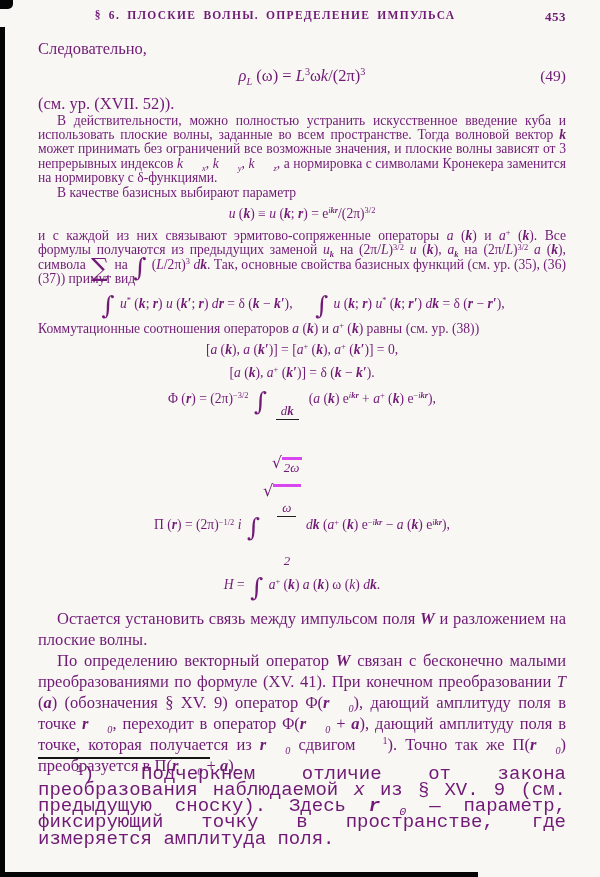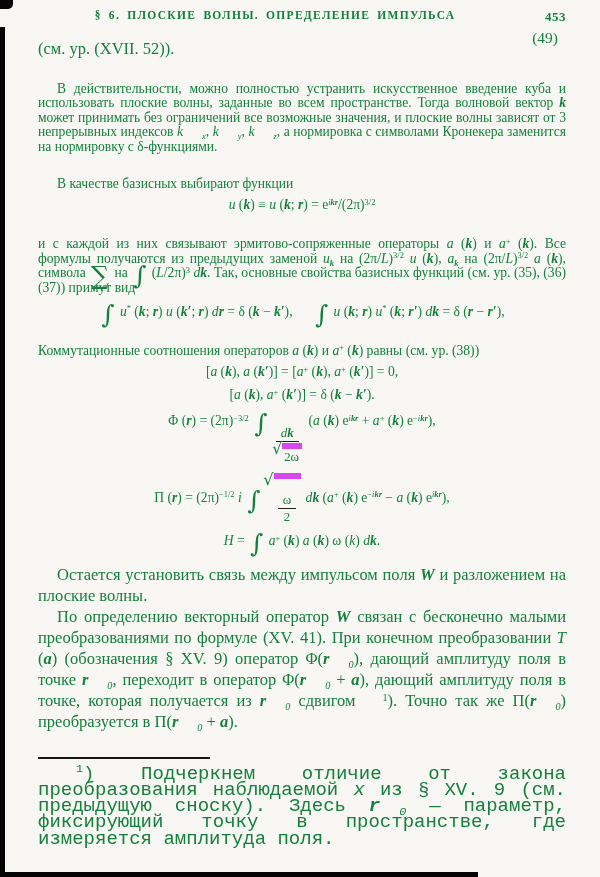--- a/index.html
+++ b/index.html
@@ -1,21 +1,21 @@
 <!DOCTYPE html>
 <html lang="ru"><head>
 <meta charset="utf-8">
 <style>
   html,body{margin:0;padding:0;}
   body{background:#f7f6f3;}
   .page{
     position:relative;
     width:600px;height:877px;
     background:#f8f7f4;
-    color:#15803d;
+    color:#701a75;
     font-family:"Liberation Serif","DejaVu Serif",serif;
     overflow:hidden;
     box-sizing:border-box;
   }
   
   .edge-left{position:absolute;left:0;top:27px;bottom:0;width:5px;background:#050505;}
   .edge-bottom{position:absolute;left:0;bottom:0;width:478px;height:5px;background:#050505;}
   .edge-corner{position:absolute;left:0;top:0;width:13px;height:9px;background:#050505;border-bottom-right-radius:5px;}
 
   .running-header{
@@ -28,88 +28,91 @@
     word-spacing:3px;
     margin-bottom:13px;
   }
   .header-title{display:block;text-align:center;transform:translateX(-26px);white-space:nowrap;}
   .page-number{position:absolute;right:34px;top:9px;font-size:13px;letter-spacing:0.5px;}
 
   .body-col{padding:0 34px 0 38px;}
 
   .para{margin:0;text-align:justify;}
   .main-txt{font-size:16.5px;line-height:21px;}
-  .small-txt{font-size:13.6px;line-height:14.4px;margin-top:23px;}
+  .small-txt{font-size:13.6px;line-height:14.4px;}
   .indent{text-indent:19px;}
   .noindent{text-indent:0;}
   .after-eq-gap{}
   .sect-gap{margin-top:14px;}
 
   .eq-block{margin:2px 0;}
   .eq-block.main-eq{margin:7px 0 5px;}
   .eq-row{position:relative;text-align:center;margin:6px 0;line-height:1.25;}
   .eq-row.tall{margin:9px 0;}
   .eq-number{
-    position:absolute;right:8px;top:50%;transform:translateY(-50%);
+    position:absolute;right:0;top:50%;transform:translateY(-50%);
     font-size:15.5px;font-style:normal;
   }
   .eq-line{display:inline-block;}
 
   .it{font-style:italic;}
   .bv{font-style:italic;font-weight:bold;}
   .sup,.sub{display:inline-block;font-size:62%;line-height:0;}
   .sup{position:relative;top:-0.55em;font-style:normal;}
   .sub{position:relative;top:0.35em;font-style:italic;}
   .big-op{
     font-family:"DejaVu Serif","DejaVu Sans",serif;
     font-style:normal;font-size:185%;line-height:0;
     display:inline-block;vertical-align:-0.27em;padding:0 2px;
   }
   .frac{
     display:inline-flex;flex-direction:column;align-items:center;
     vertical-align:-0.9em;line-height:1.1;font-size:95%;
     margin:0 2px;
+    gap:36px;
   }
   .frac .num{padding:0 5px 1px;border-bottom:1px solid #1f1f1f;}
   .frac .den{padding-top:1px;}
   .sqrt{display:inline-flex;align-items:flex-start;vertical-align:middle;margin:0 1px;}
   .sqrt .rad{font-family:"DejaVu Serif","DejaVu Sans",serif;font-style:normal;line-height:1;font-size:120%;transform:translateY(-1px);}
-  .sqrt .sqb{border-top:6px solid #d946ef;padding:1px 3px 0 2px;}
+  .sqrt .sqb{border-top:3px solid #d946ef;padding:1px 3px 0 2px;font-style:italic;}
 
   .footnote-area{position:absolute;left:38px;right:34px;bottom:30px;}
   .footnote-rule{width:172px;border-top:2px solid #141414;margin-bottom:7px;}
   .footnote-txt{font-size:19px;line-height:16.3px;font-family:Liberation Mono, monospace;}
 </style>
 </head>
 <body>
 
 <div class="page">
   <div class="edge-corner"></div>
   <div class="edge-left"></div>
   <div class="edge-bottom"></div>
 
   <header class="running-header">
     <span class="header-title">§ 6. ПЛОСКИЕ ВОЛНЫ. ОПРЕДЕЛЕНИЕ ИМПУЛЬСА</span>
     <span class="page-number">453</span>
   </header>
 
   <main class="body-col">
 
+    <p class="para main-txt noindent">Следовательно,</p>
 
     <div class="eq-block main-eq main-txt">
       <div class="eq-row">
+        <span class="eq-line"><span class="it">ρ</span><span class="sub">L</span> (ω) = <span class="it">L</span><span class="sup">3</span>ω<span class="it">k</span>/(2π)<span class="sup">3</span></span>
         <span class="eq-number">(49)</span>
       </div>
     </div>
 
     <p class="para main-txt noindent after-eq-gap">(см. ур. (XVII. 52)).</p>
 
     <p class="para small-txt indent">В действительности, можно полностью устранить искусственное введение куба и использовать плоские волны, заданные во всем пространстве. Тогда волновой вектор <span class="bv">k</span> может принимать без ограничений все возможные значения, и плоские волны зависят от 3 непрерывных индексов <span class="it">k</span><span class="sub">x</span>, <span class="it">k</span><span class="sub">y</span>, <span class="it">k</span><span class="sub">z</span>, а нормировка с символами Кронекера заменится на нормировку с δ-функциями.</p>
 
-    <p class="para small-txt indent">В качестве базисных выбирают функции</p>
+    <p class="para small-txt indent">В качестве базисных выбирают параметр</p>
 
     <div class="eq-block small-txt">
       <div class="eq-row">
         <span class="eq-line"><span class="it">u</span> (<span class="bv">k</span>) ≡ <span class="it">u</span> (<span class="bv">k</span>; <span class="bv">r</span>) = e<span class="sup"><span class="it">i</span><span class="bv">kr</span></span>/(2π)<span class="sup">3/2</span></span>
       </div>
     </div>
 
     <p class="para small-txt noindent">и с каждой из них связывают эрмитово-сопряженные операторы <span class="it">a</span> (<span class="bv">k</span>) и <span class="it">a</span><span class="sup">+</span> (<span class="bv">k</span>). Все формулы получаются из предыдущих заменой <span class="it">u</span><span class="sub"><span class="bv">k</span></span> на (2π/<span class="it">L</span>)<span class="sup">3/2</span> <span class="it">u</span> (<span class="bv">k</span>), <span class="it">a</span><span class="sub"><span class="bv">k</span></span> на (2π/<span class="it">L</span>)<span class="sup">3/2</span> <span class="it">a</span> (<span class="bv">k</span>), символа <span class="big-op">∑</span> на <span class="big-op">∫</span> (<span class="it">L</span>/2π)<span class="sup">3</span> <span class="it">d</span><span class="bv">k</span>. Так, основные свойства базисных функций (см. ур. (35), (36) (37)) примут вид</p>
 
     <div class="eq-block small-txt">

